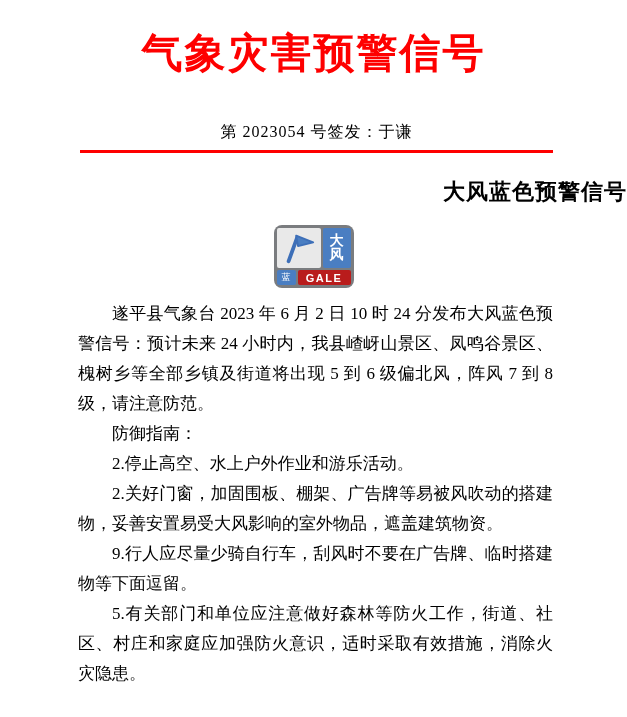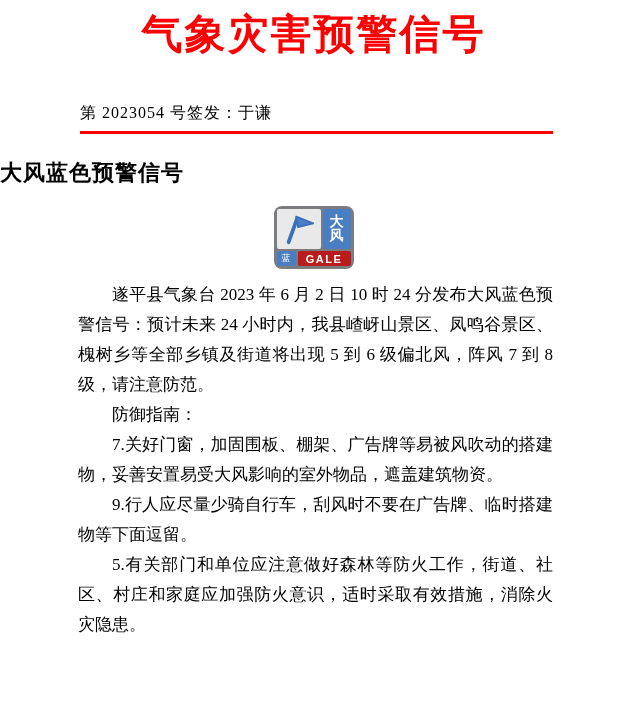--- a/index.html
+++ b/index.html
@@ -8,50 +8,50 @@
     width: 627px;
     height: 717px;
     background: #ffffff;
     font-family: "Liberation Serif", serif;
     color: #000000;
     overflow: hidden;
   }
   .page { width: 627px; height: 717px; position: relative; }
 
   .title {
-    margin: 8px;
-    padding-top: 2px;
+    margin: 0;
+    padding-top: 29px;
     text-align: center;
     color: #fe0000;
     font-size: 41px;
     font-weight: bold;
     letter-spacing: 2px;
     line-height: 1.2;
   }
 
   .doc-row {
     margin: 44px 74px 0 80px;
     display: flex;
-    justify-content: flex-start;
+    justify-content: center;
     align-items: baseline;
     font-size: 16px;
   }
   .doc-number { letter-spacing: 1px; }
   .issuer { letter-spacing: 1px; }
 
   .red-rule {
     margin: 7px 74px 0 80px;
     height: 3px;
     background: #fe0000;
   }
 
   .subtitle {
     margin: 0;
     margin-top: 24px;
-    text-align: left;
+    text-align: right;
     font-size: 22px;
     font-weight: bold;
     letter-spacing: 1px;
   }
 
   .icon-wrap {
     margin-top: 18px;
     display: flex;
     justify-content: center;
   }
@@ -153,18 +153,19 @@
       <div class="icon-row-bottom">
         <div class="level-cell">蓝</div>
         <div class="gale-cell">GALE</div>
       </div>
     </div>
   </div>
 
   <div class="body-text">
     <p>遂平县气象台 2023 年 6 月 2 日 10 时 24 分发布大风蓝色预警信号：预计未来 24 小时内，我县嵖岈山景区、凤鸣谷景区、槐树乡等全部乡镇及街道将出现 5 到 6 级偏北风，阵风 7 到 8 级，请注意防范。</p>
     <p>防御指南：</p>
-    <p>7.关好门窗，加固围板、棚架、广告牌等易被风吹动的搭建物，妥善安置易受大风影响的室外物品，遮盖建筑物资。</p>
+    <p>2.停止高空、水上户外作业和游乐活动。</p>
+    <p>2.关好门窗，加固围板、棚架、广告牌等易被风吹动的搭建物，妥善安置易受大风影响的室外物品，遮盖建筑物资。</p>
     <p>9.行人应尽量少骑自行车，刮风时不要在广告牌、临时搭建物等下面逗留。</p>
     <p>5.有关部门和单位应注意做好森林等防火工作，街道、社区、村庄和家庭应加强防火意识，适时采取有效措施，消除火灾隐患。</p>
   </div>
 
 </div>
 
 </body></html>

